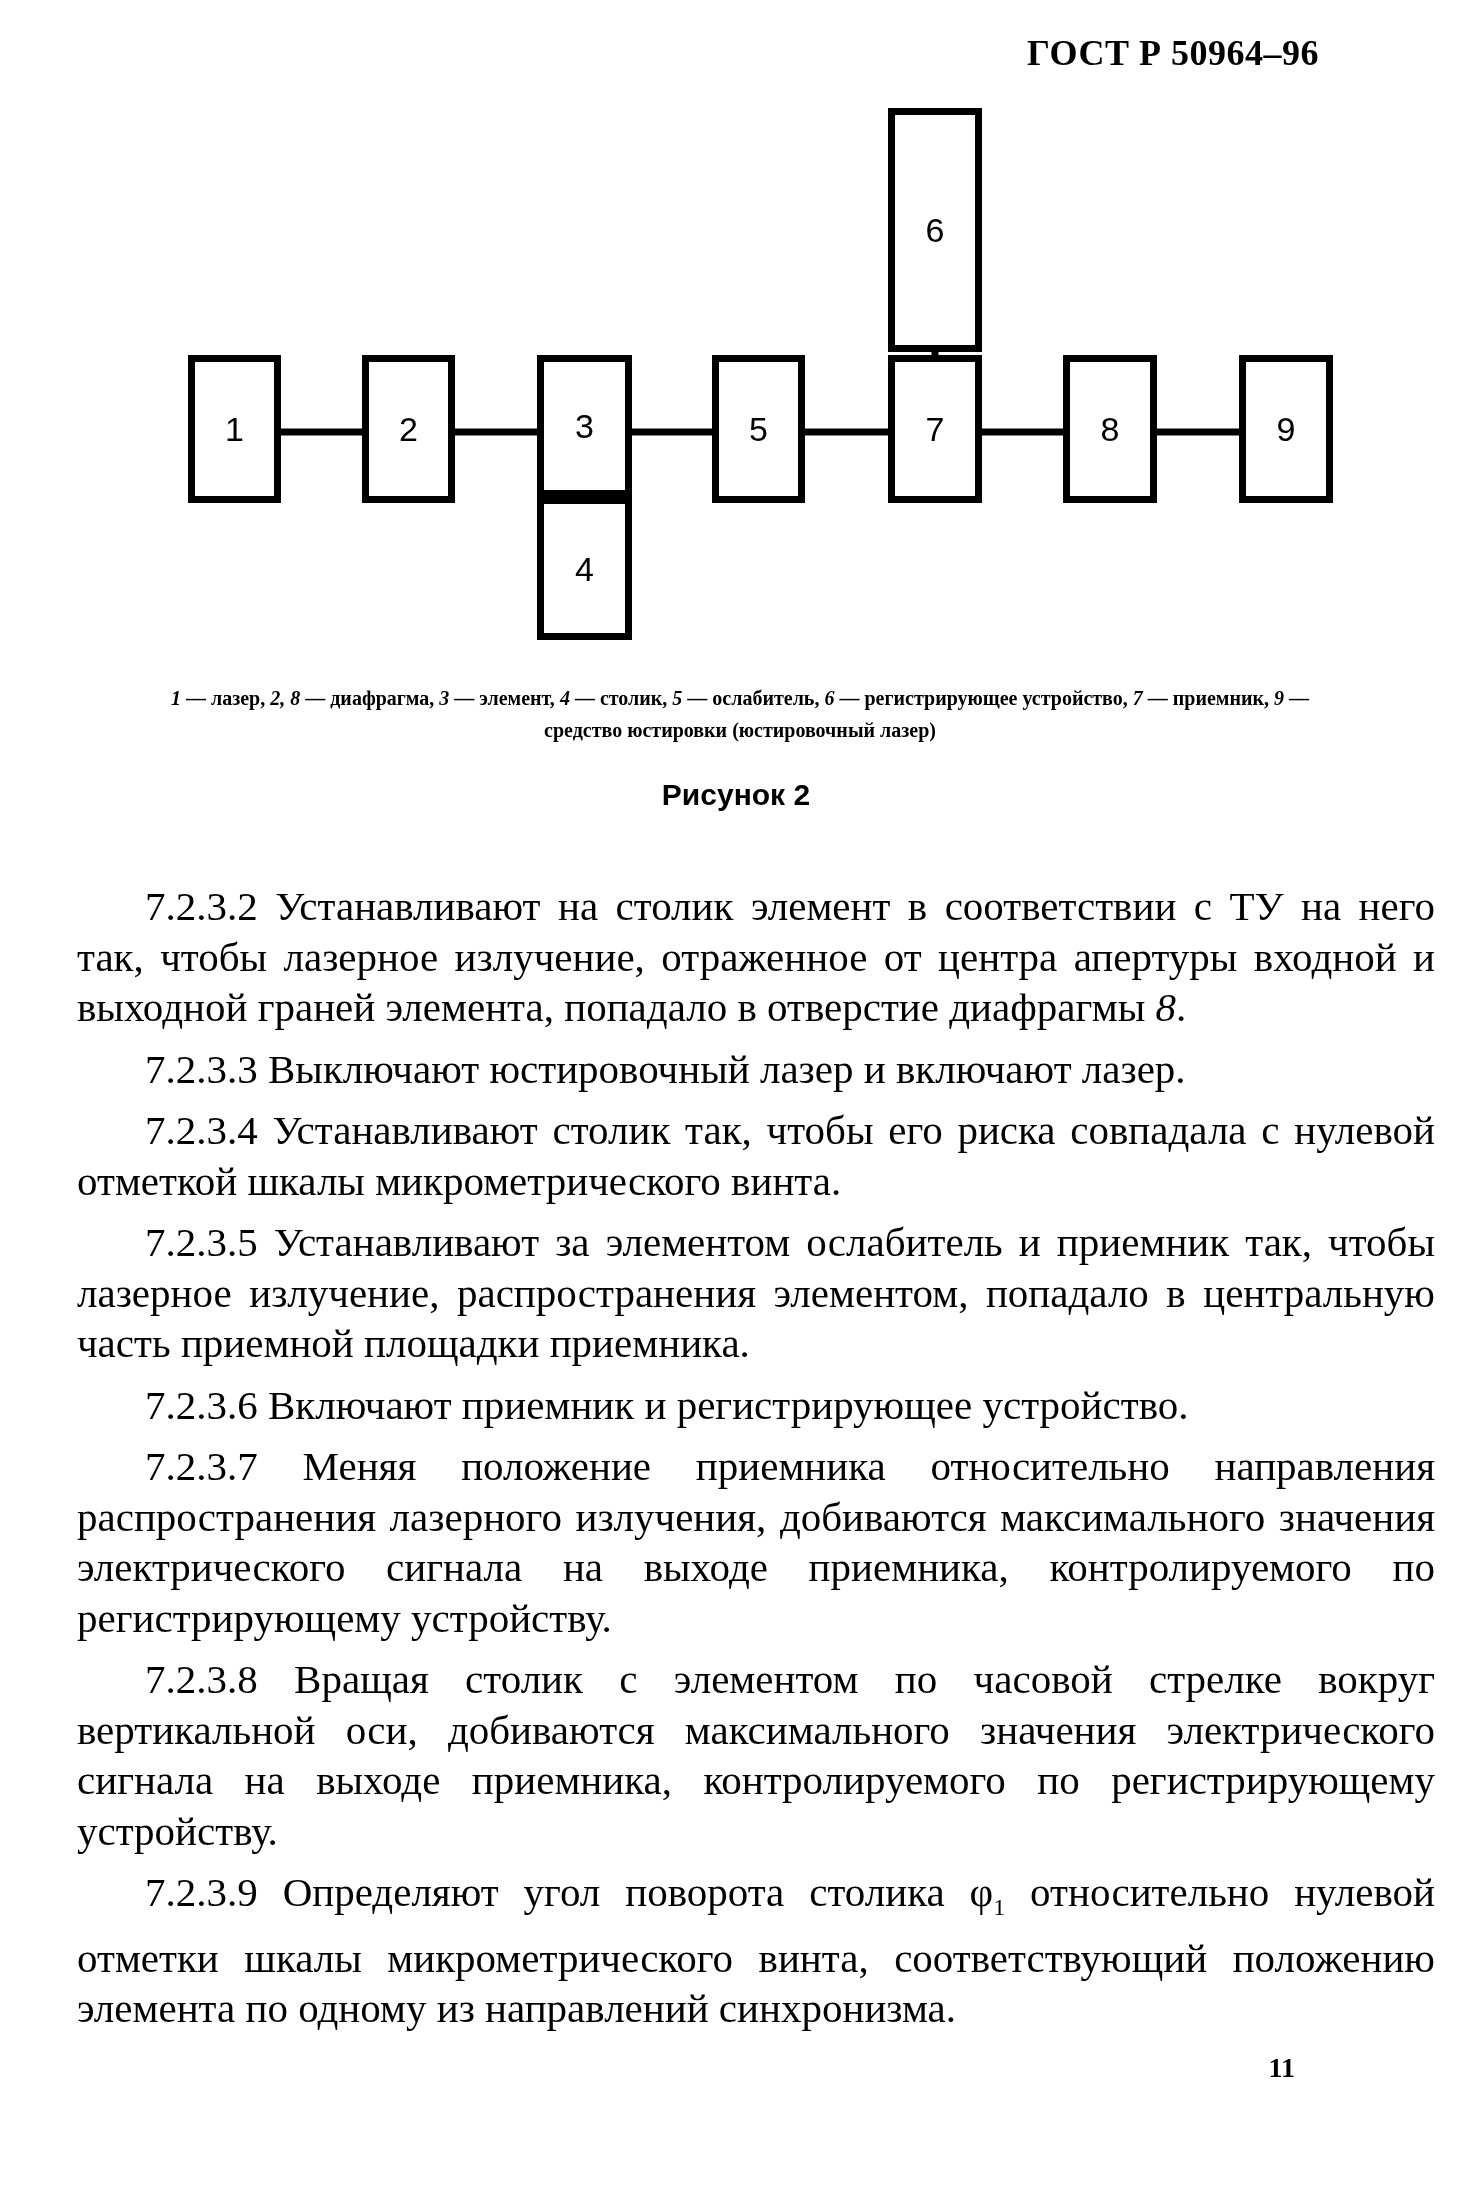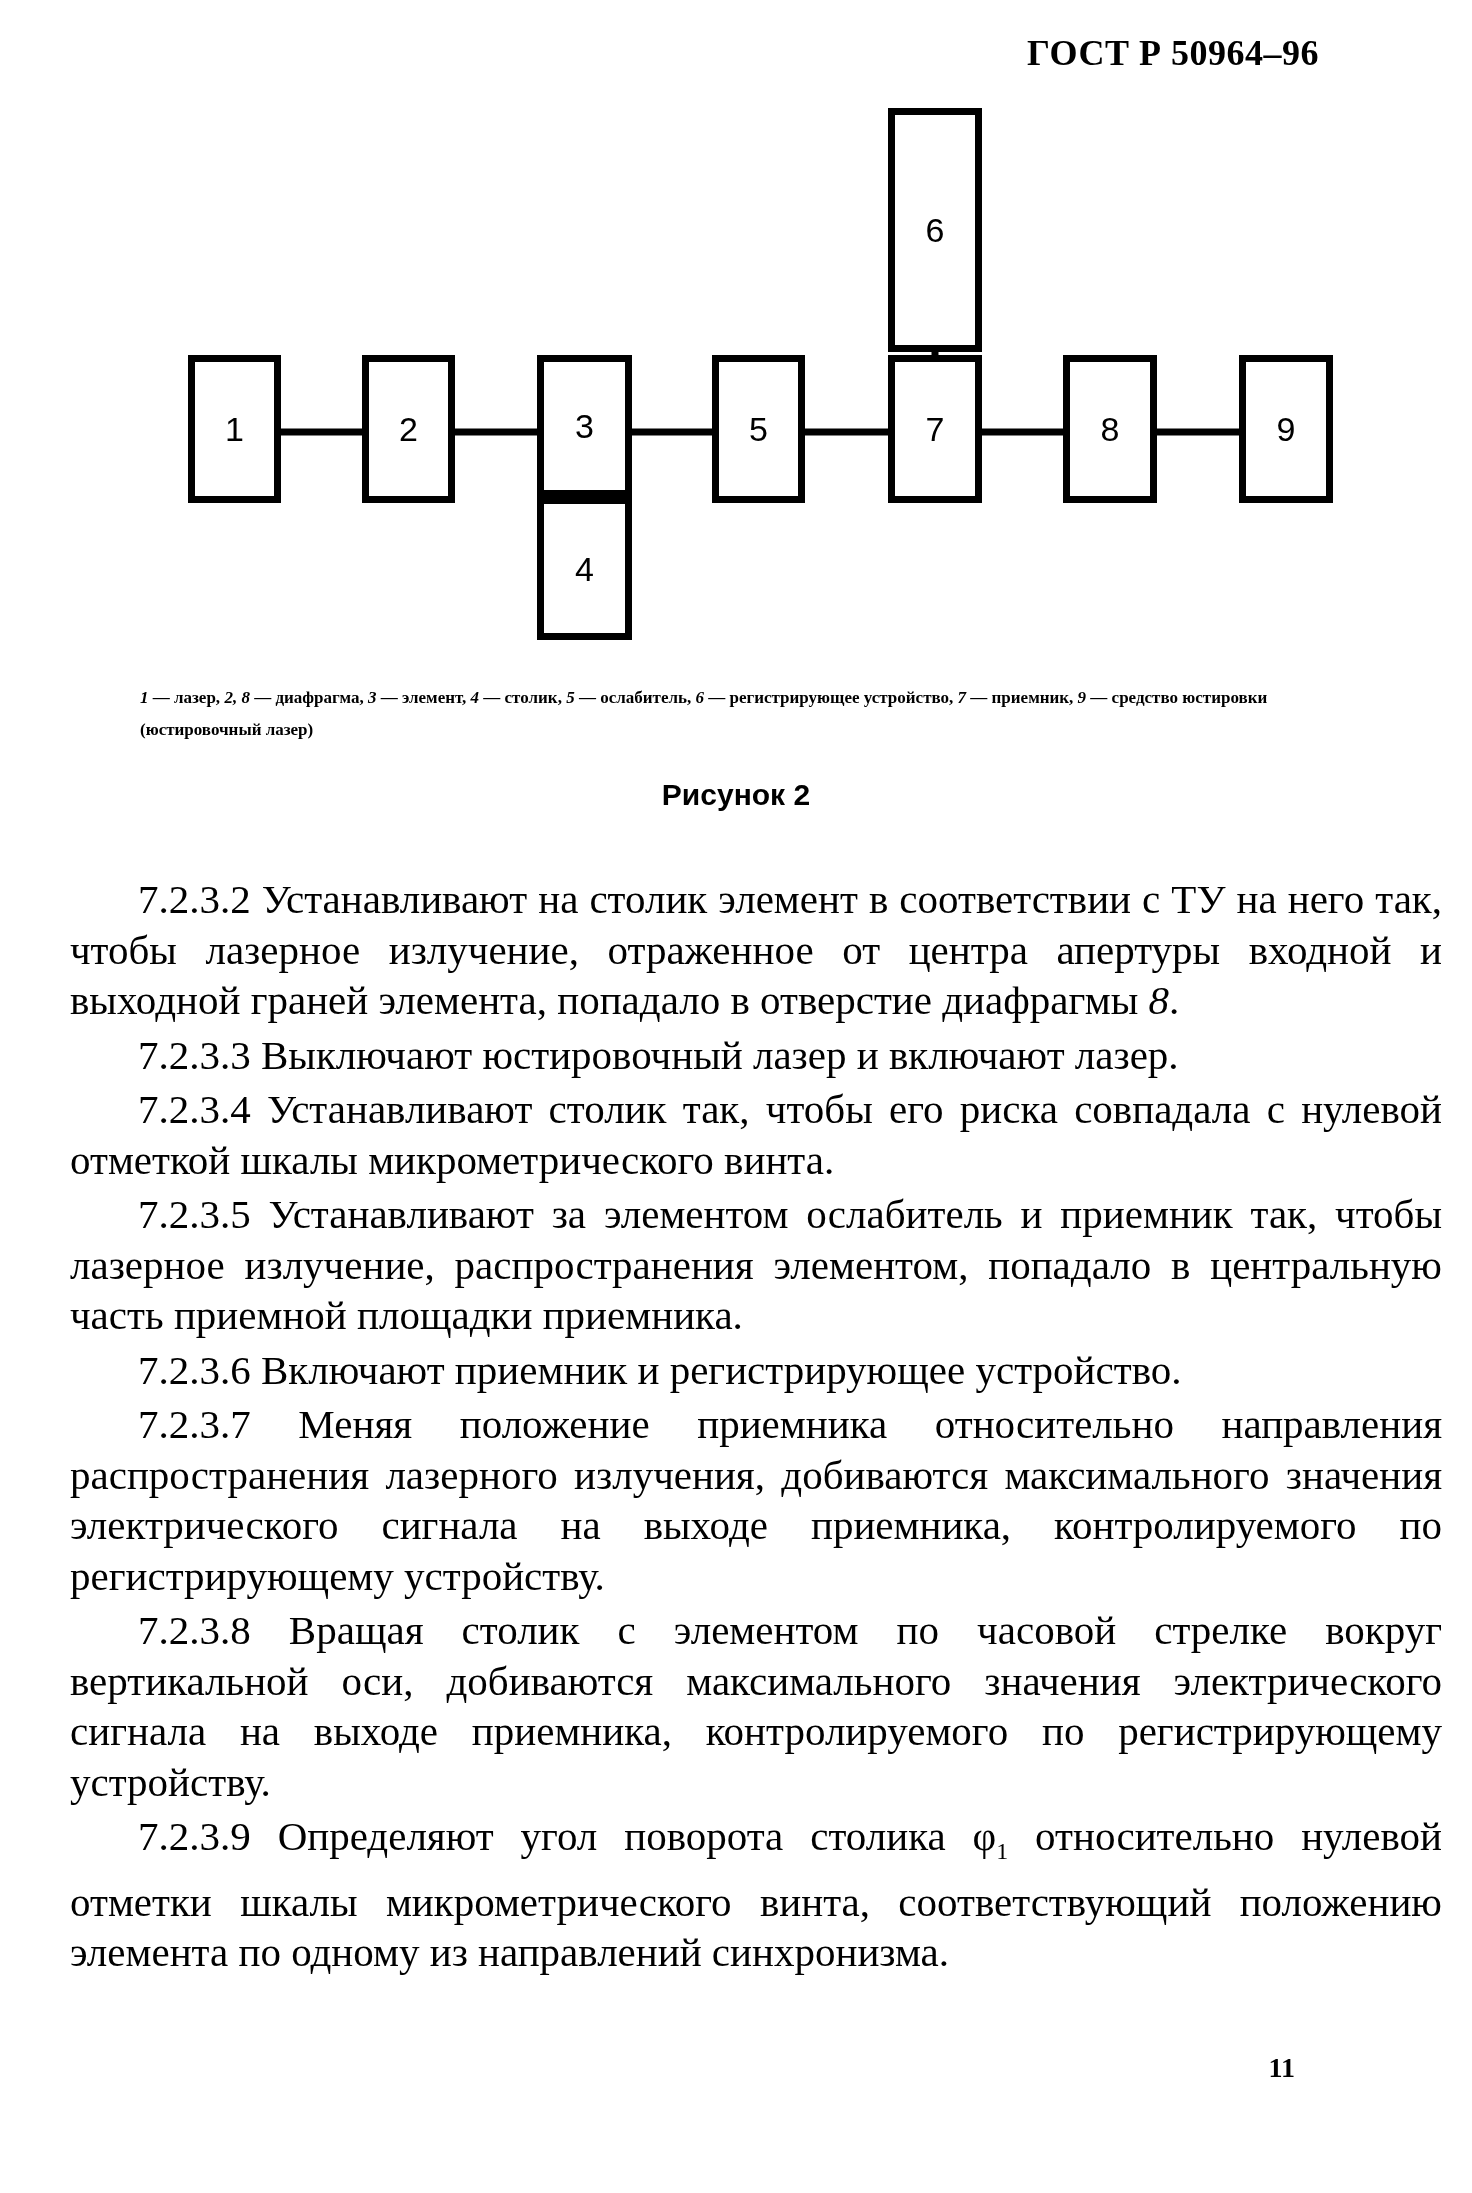--- a/index.html
+++ b/index.html
@@ -15,36 +15,36 @@
   .diagram { position: absolute; left: 0; top: 0; width: 1472px; height: 660px; }
   .diagram svg { position: absolute; left: 0; top: 0; }
   .box-label {
     font-family: "Liberation Sans", "DejaVu Sans", sans-serif;
     font-size: 34px;
   }
 
   .caption {
     position: absolute; left: 140px; top: 682px; width: 1200px;
     font-family: "Liberation Serif", "DejaVu Serif", serif;
-    font-weight: bold; font-size: 17px; line-height: 32px; 
+    font-weight: bold; font-size: 20px; line-height: 32px; text-align: center;
   }
   .caption .num { font-style: italic; }
 
   .fig-title {
     position: absolute; left: 0; width: 1472px; top: 778px; text-align: center;
     font-family: Liberation Sans, sans-serif;
     font-weight: bold; font-size: 30px;
   }
 
   .body-text {
     position: absolute; left: 66px; top: 870px; width: 1380px;
     font-family: "Liberation Serif", "DejaVu Serif", serif;
     font-size: 41px; line-height: 50.5px; text-align: justify;
   }
-  .body-text p { margin: 4px; text-indent: 68px; }
+  .body-text p { margin: 11px; text-indent: 68px; }
   .body-text .it { font-style: italic; }
   .body-text sub { font-size: 24px; }
 
   .page-number {
     position: absolute; right: 52px; top: 2052px;
     font-family: "Liberation Serif", "DejaVu Serif", serif;
     font-weight: bold; font-size: 28px;
   }
 </style>
 </head>

